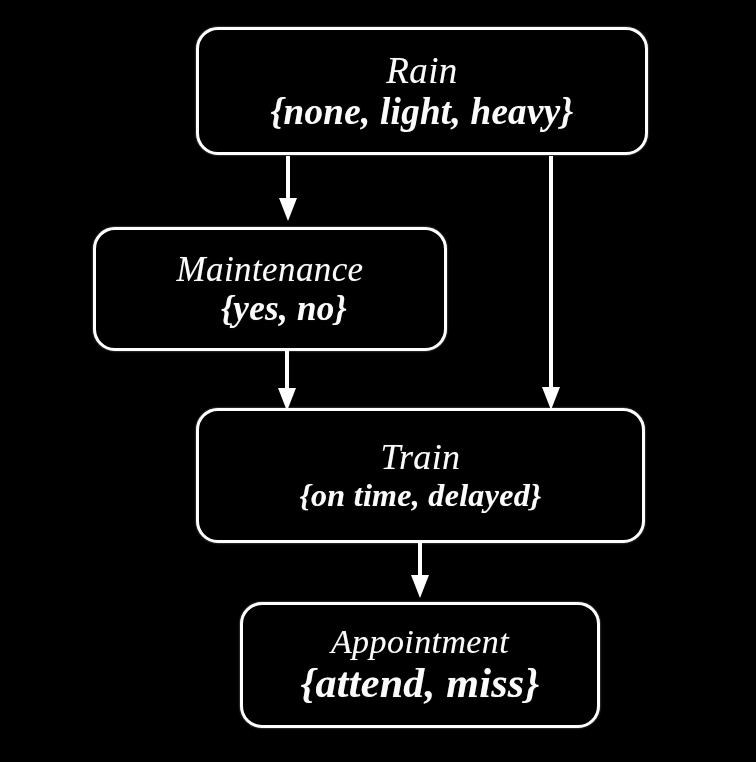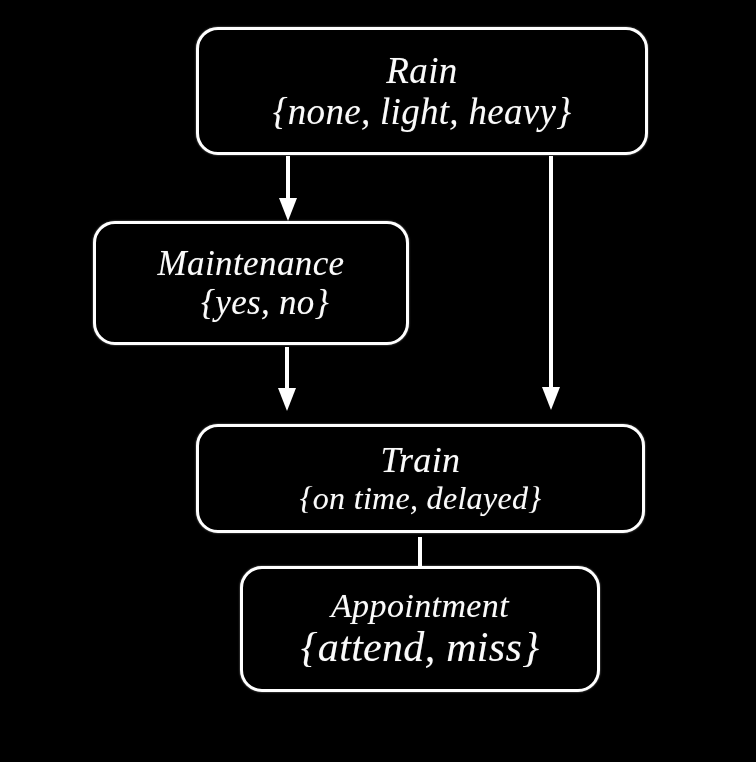--- a/index.html
+++ b/index.html
@@ -31,31 +31,31 @@
   }
   .node-label {
     font-style: italic;
     font-weight: 400;
     letter-spacing: 0.4px;
     line-height: 1.02;
     text-shadow: 0 0 1px rgba(255,255,255,0.35);
   }
   .node-states {
     font-style: italic;
-    font-weight: 400;
+    font-weight: 700;
     letter-spacing: 0.3px;
     line-height: 1.02;
     text-shadow: 0 0 1px rgba(255,255,255,0.35);
   }
 
   
   #node-rain        { left: 196px; top: 27px;  width: 452px; height: 128px; }
-  #node-maintenance { left: 93px;  top: 221px; width: 316px; height: 124px; }
-  #node-train       { left: 196px; top: 424px; width: 449px; height: 109px; }
-  #node-appointment { left: 240px; top: 566px; width: 360px; height: 126px; }
+  #node-maintenance { left: 93px;  top: 227px; width: 354px; height: 124px; }
+  #node-train       { left: 196px; top: 408px; width: 449px; height: 135px; }
+  #node-appointment { left: 240px; top: 602px; width: 360px; height: 126px; }
 
   #node-rain .node-label        { font-size: 37px; margin-bottom: 3px; }
   #node-rain .node-states       { font-size: 37px; }
   #node-maintenance .node-label { font-size: 35px; margin-bottom: 3px; }
   #node-maintenance .node-states{ font-size: 35px; margin-left: 28px; }
   #node-train .node-label       { font-size: 36px; margin-bottom: 3px; }
   #node-train .node-states      { font-size: 32px; }
   #node-appointment .node-label { font-size: 34px; margin-bottom: 3px; }
   #node-appointment .node-states{ font-size: 42px; }
 

